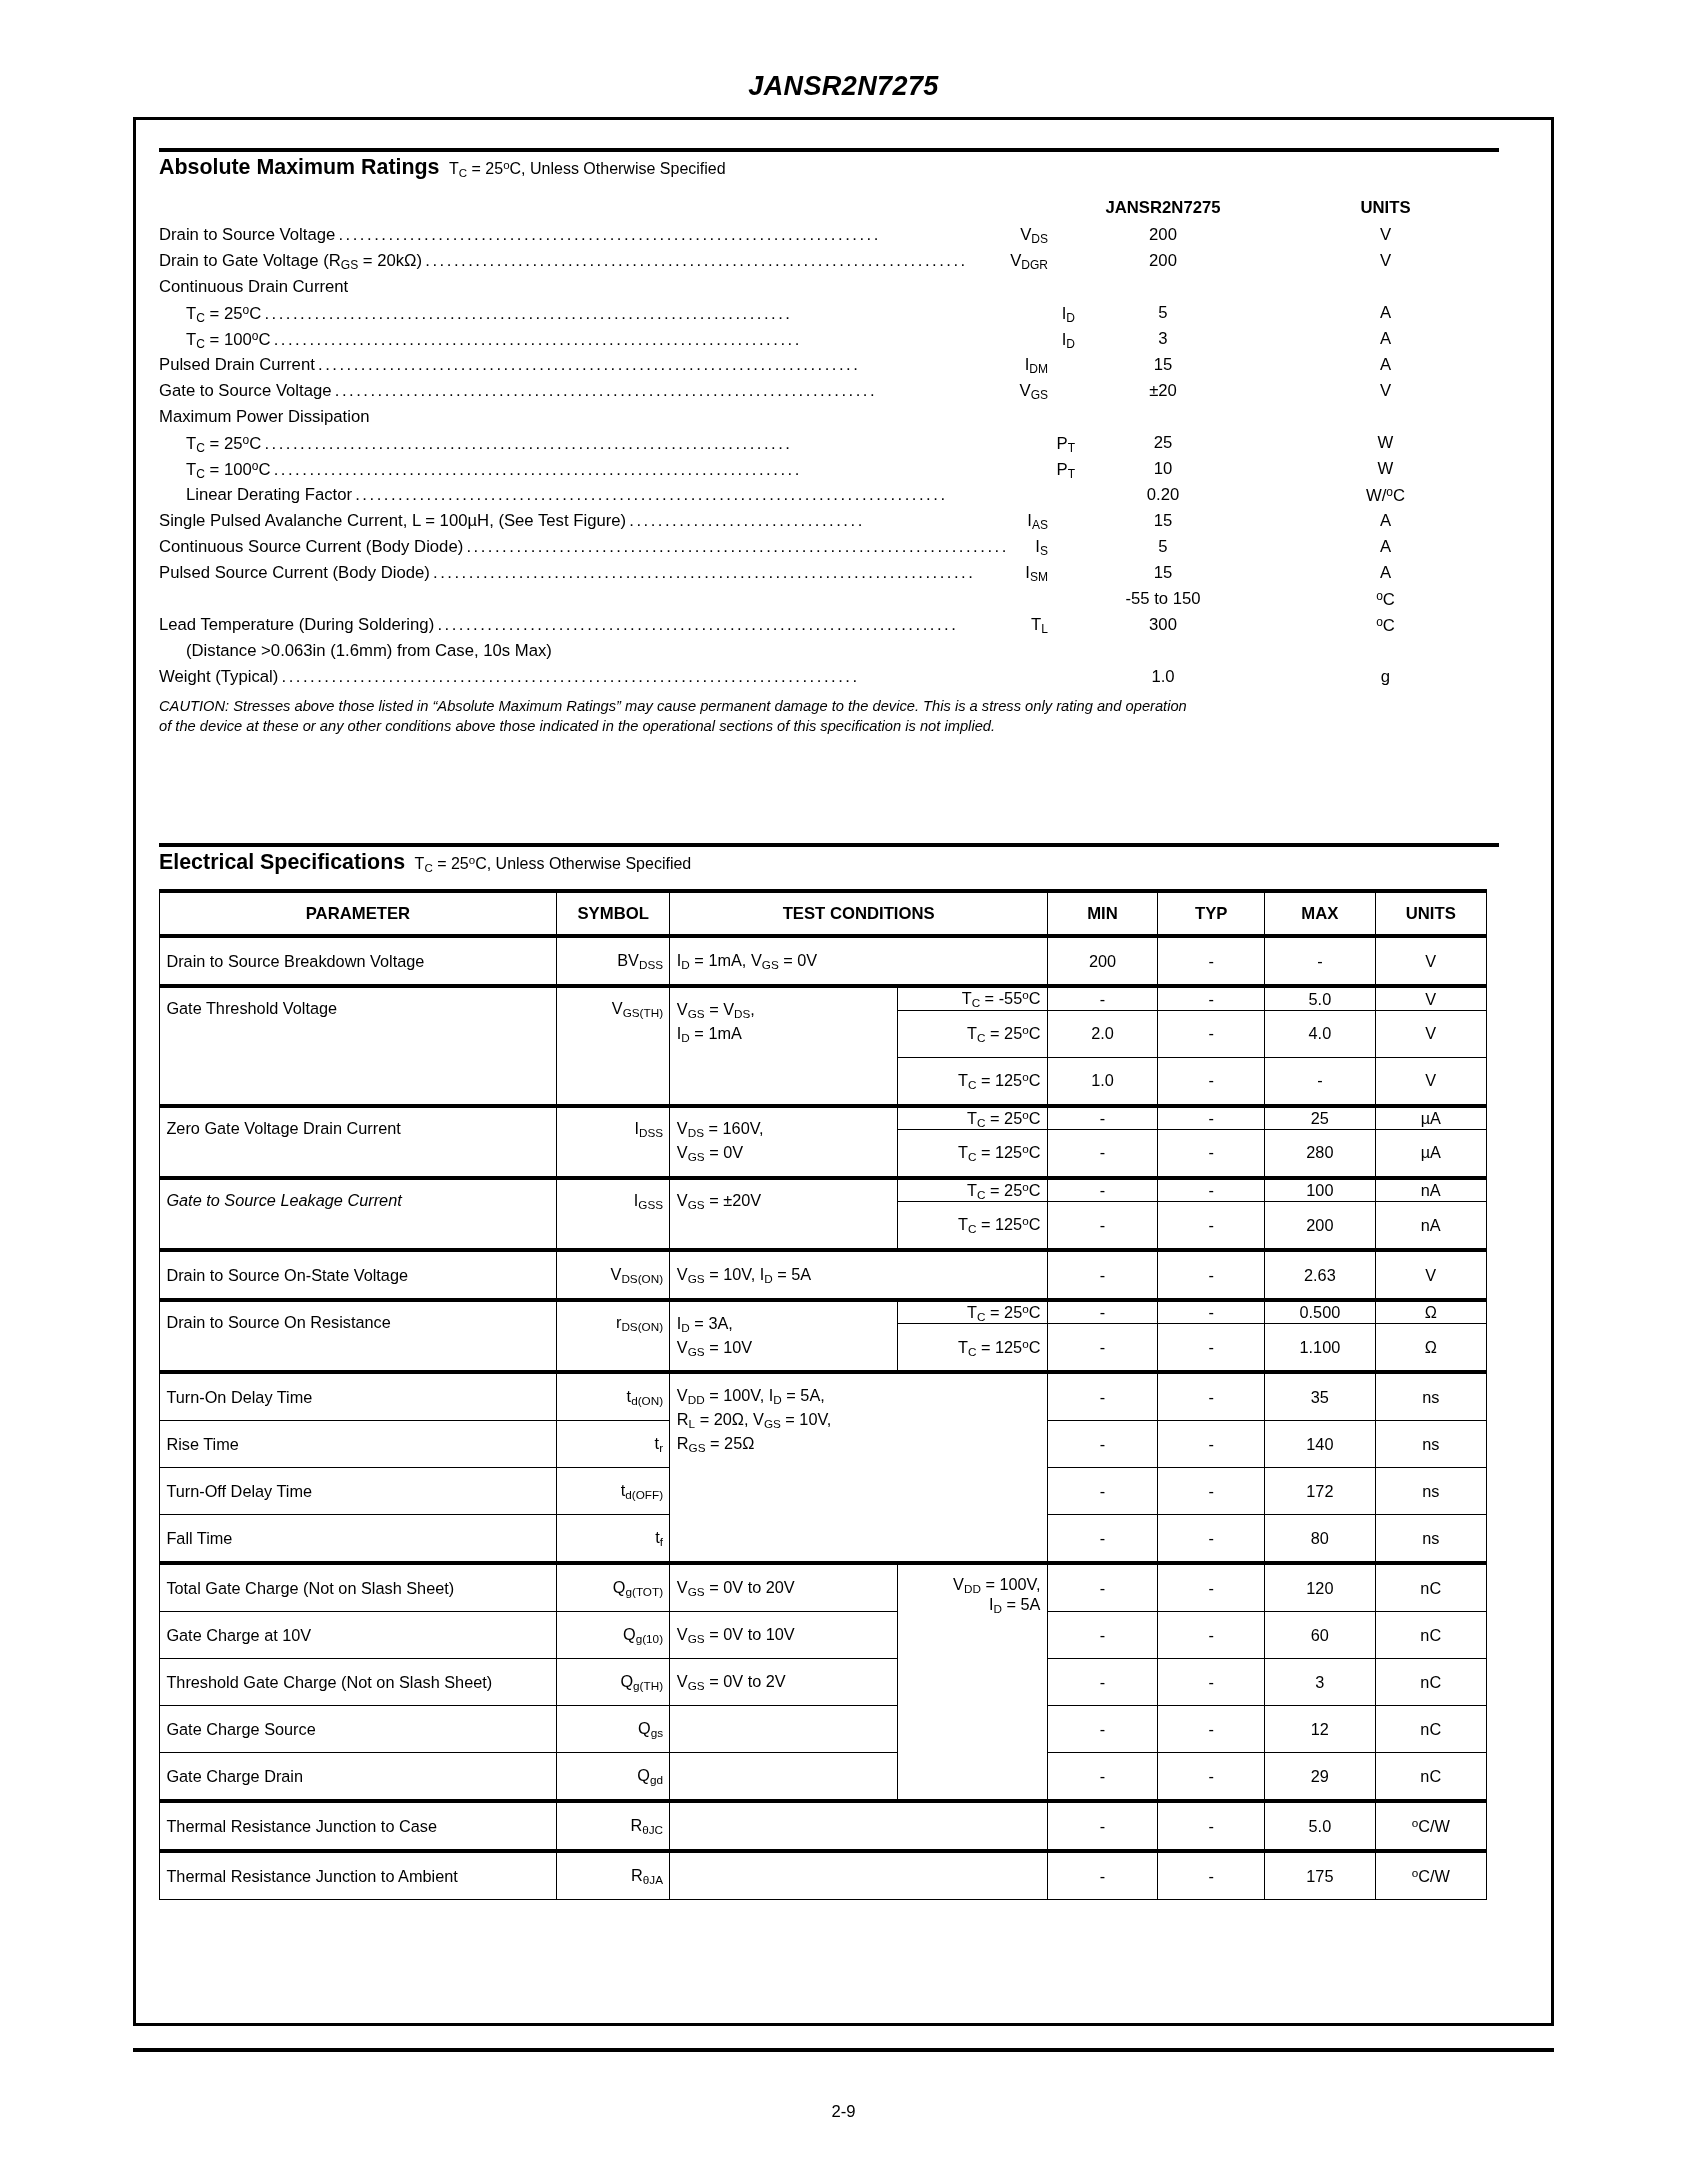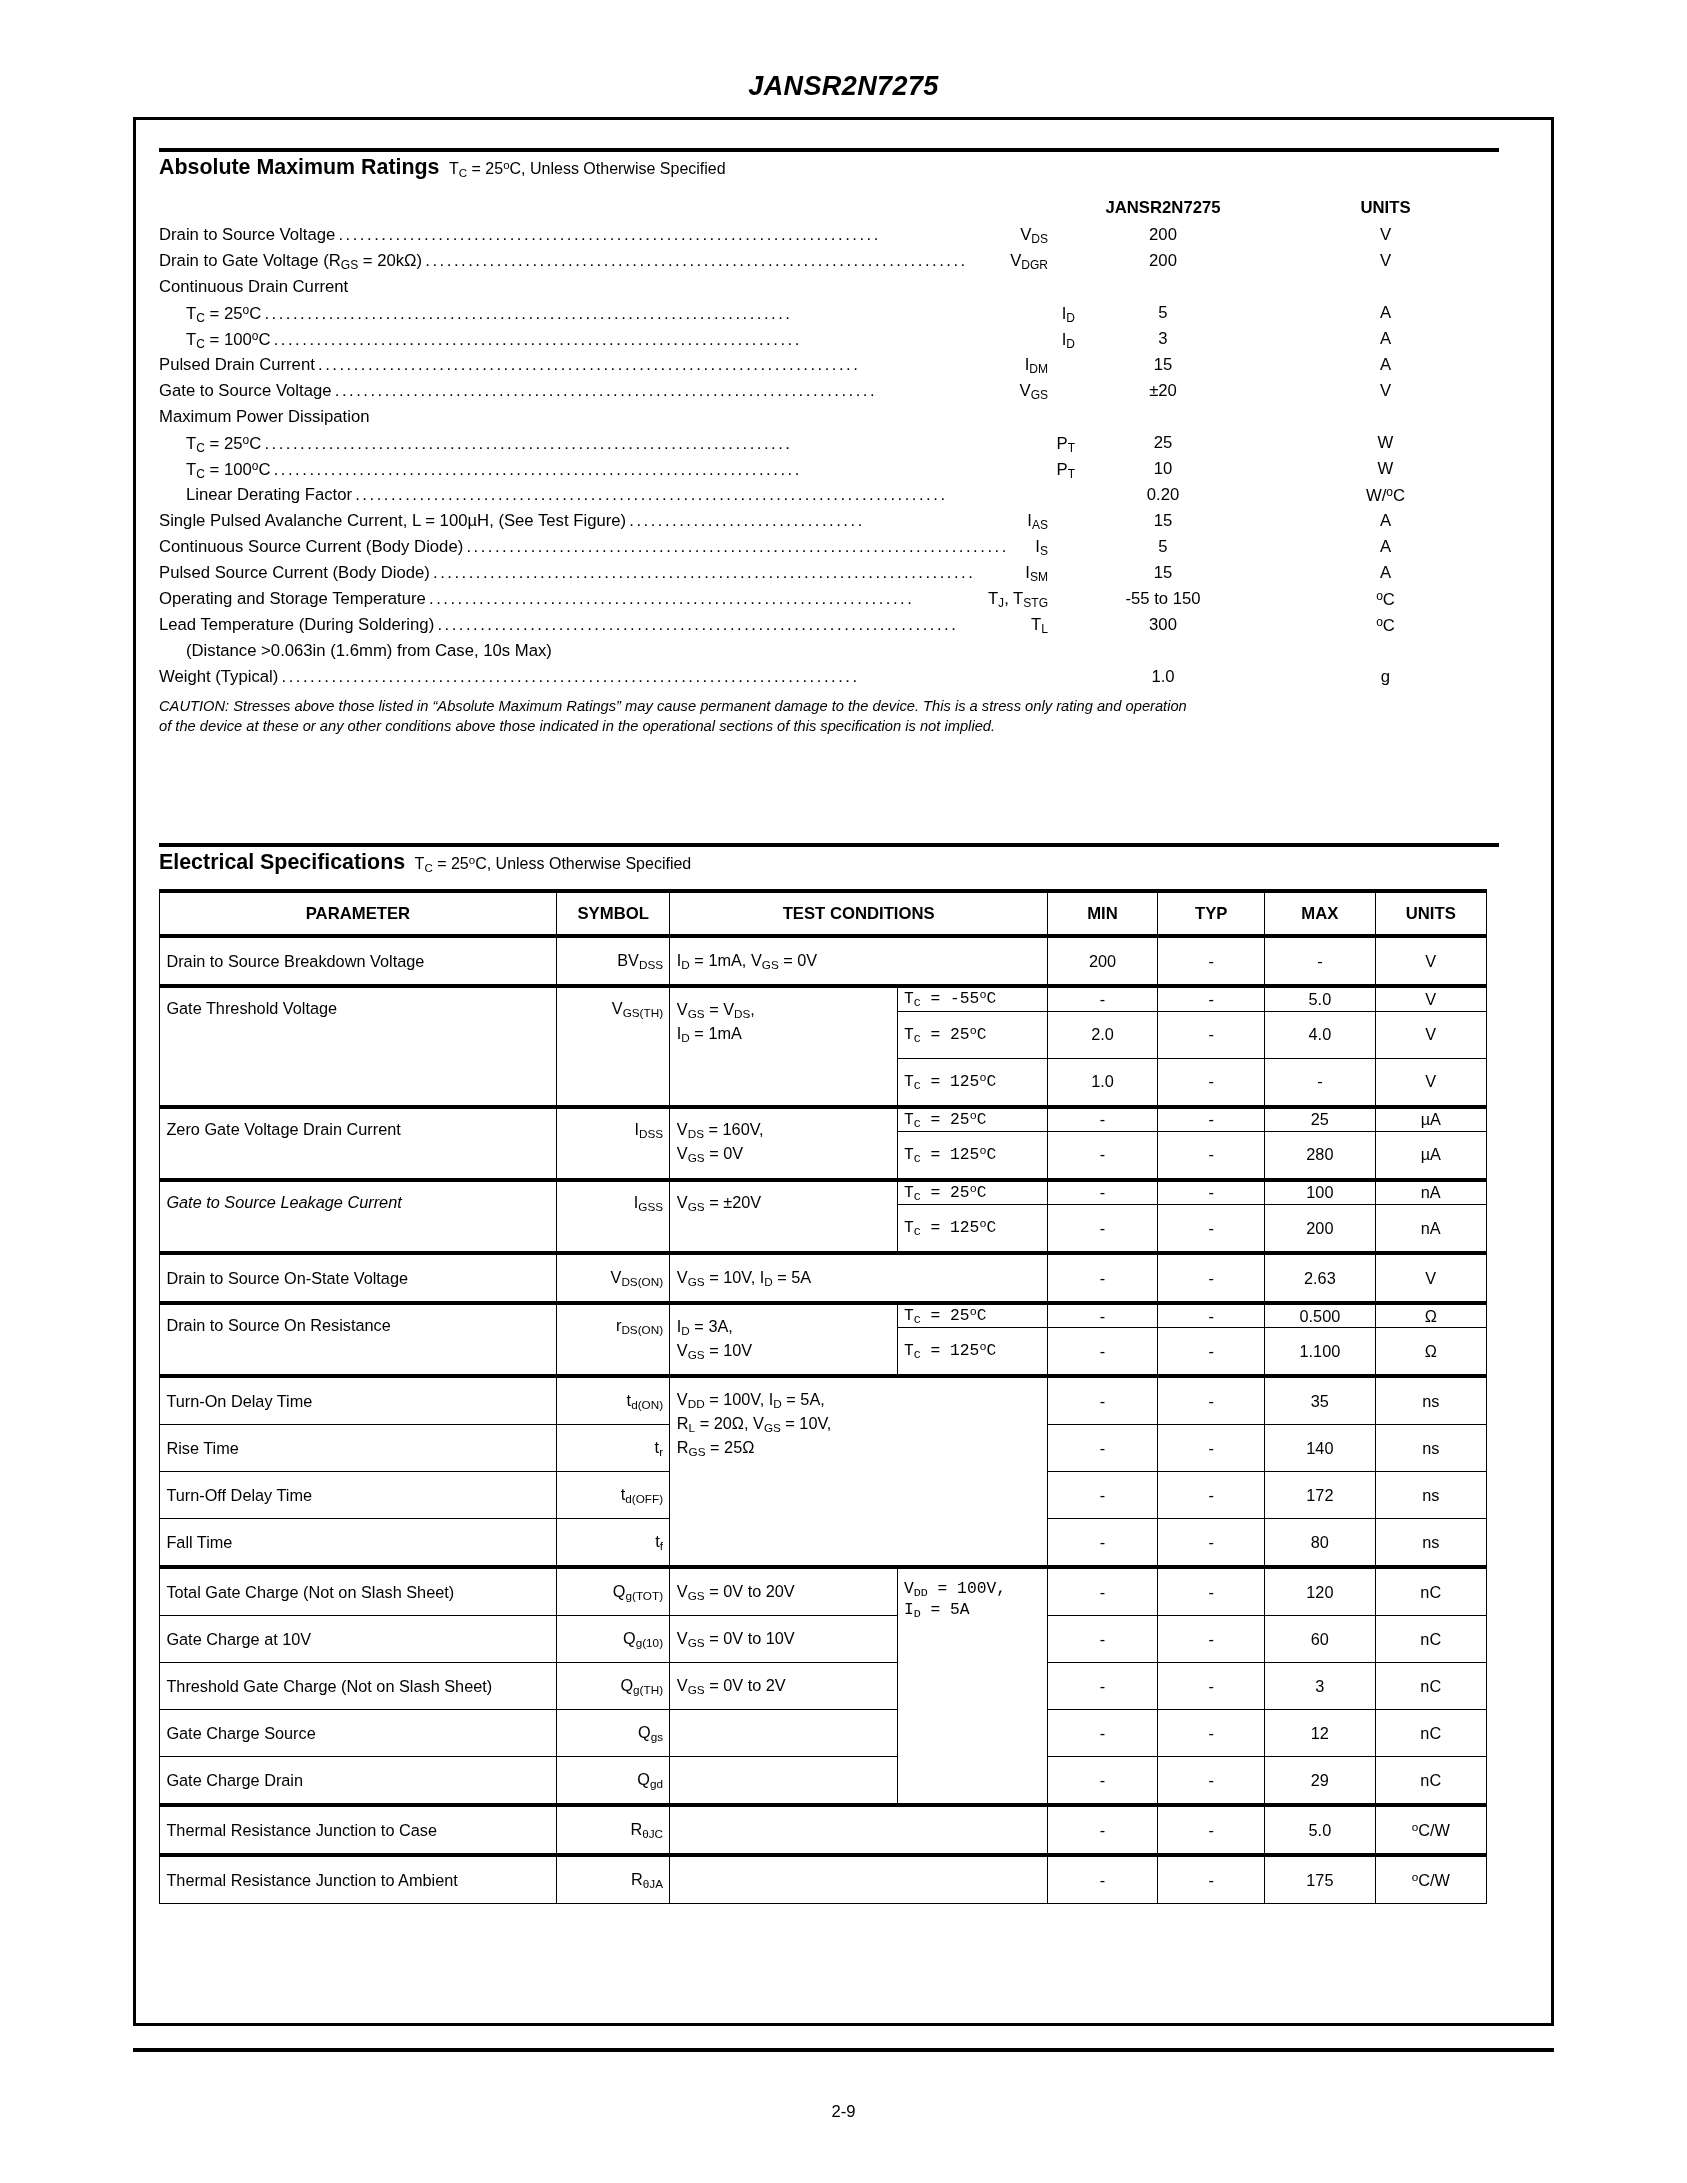--- a/index.html
+++ b/index.html
@@ -170,21 +170,21 @@
     border-top: 4px solid #000;
     border-bottom: 4px solid #000;
     text-align: center;
     font-weight: bold;
     font-size: 16.7px;
     height: 41px;
   }
   td.param { text-align: left; padding-left: 9.5px; }
   td.sym   { text-align: right; }
   td.cond  { text-align: left; padding-left: 8px; line-height: 1.45; }
-  td.tc    { text-align: left; padding-left: 8px; font-family: Liberation Mono, monospace; }
+  td.tc    { text-align: right; padding-left: 8px; }
   td.num   { text-align: center; }
   td.unit  { text-align: center; }
   tr.grouptop td { border-top: 4px solid #000; }
   .h58 { height: 46px; }
 
   
   .foot-rule {
     position: absolute;
     left: 133px;
     top: 2048px;
@@ -347,25 +347,20 @@
       <div class="lead">
         <span class="lbl">Pulsed Source Current (Body Diode)</span>
         <span class="dots">............................................................................</span>
         <span class="sym">I<sub>SM</sub></span>
       </div>
       <div class="val">15</div>
       <div class="unit">A</div>
     </div>
 
     <div class="rrow">
-      <div class="lead">
-        <span class="lbl">Operating and Storage Temperature</span>
-        <span class="dots">....................................................................</span>
-        <span class="sym">T<sub>J</sub>, T<sub>STG</sub></span>
-      </div>
       <div class="val">-55 to 150</div>
       <div class="unit"><sup>o</sup>C</div>
     </div>
 
     <div class="rrow">
       <div class="lead">
         <span class="lbl">Lead Temperature (During Soldering)</span>
         <span class="dots">.........................................................................</span>
         <span class="sym">T<sub>L</sub></span>
       </div>

